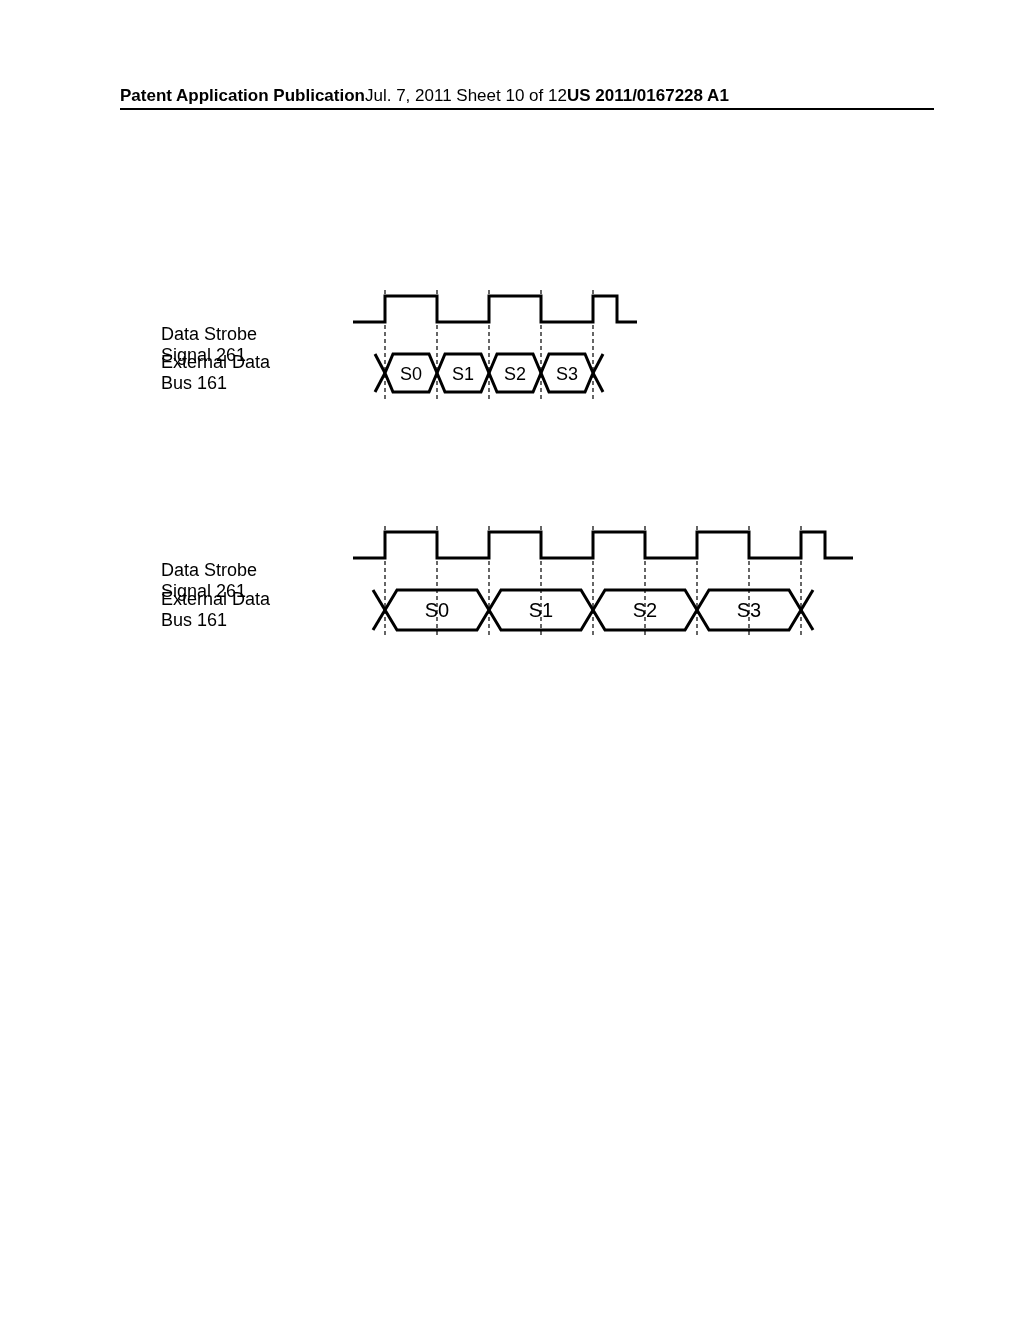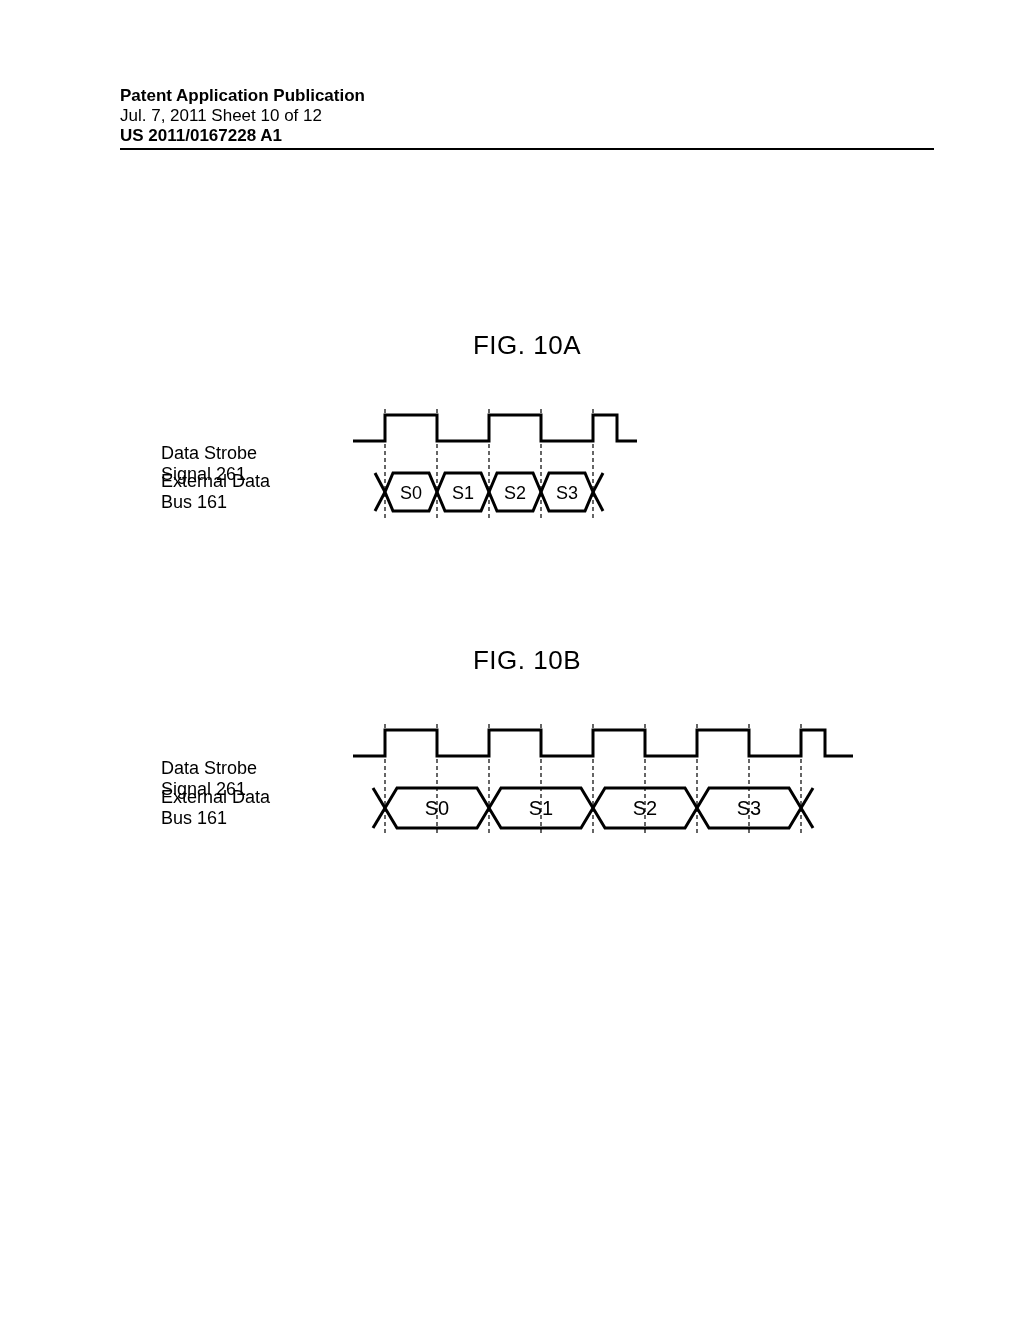--- a/index.html
+++ b/index.html
@@ -14,21 +14,20 @@
   }
   .page {
     padding: 86px 90px 40px 120px;
   }
   .header {
     display: flex;
     justify-content: flex-start;
     font-size: 17px;
     border-bottom: 2px solid #000;
     padding-bottom: 2px;
-    flex-direction: column;
   }
   .header .left { font-weight: bold; }
   .header .mid { font-weight: normal; }
   .header .right { font-weight: bold; }
 
   .figure-block { margin-top: 180px; }
   .figure-block.second { margin-top: 130px; }
 
   .fig-title {
     text-align: center;
@@ -57,21 +56,20 @@
 
 <div class="page">
 
   <div class="header">
     <span class="left">Patent Application Publication</span>
     <span class="mid">Jul. 7, 2011   Sheet 10 of 12</span>
     <span class="right">US 2011/0167228 A1</span>
   </div>
 
   <div class="figure-block">
-    <div class="fig-title">FIG. 10A</div>
 
     <div class="diagram-row">
       <div class="row-label">
         <span>Data Strobe</span><br>
         <span>Signal 261</span>
       </div>
       <div class="svg-wrap">
         <svg width="290" height="110" viewBox="0 0 290 110">
 
           <g stroke="#000" stroke-width="1.2" stroke-dasharray="4 3">
@@ -112,21 +110,20 @@
             <text x="110" y="30">S1</text>
             <text x="162" y="30">S2</text>
             <text x="214" y="30">S3</text>
           </g>
         </svg>
       </div>
     </div>
   </div>
 
   <div class="figure-block second">
-    <div class="fig-title">FIG. 10B</div>
 
     <div class="diagram-row">
       <div class="row-label">
         <span>Data Strobe</span><br>
         <span>Signal 261</span>
       </div>
       <div class="svg-wrap">
         <svg width="520" height="110" viewBox="0 0 520 110">
           <g stroke="#000" stroke-width="1.2" stroke-dasharray="4 3">
             <line x1="32" y1="0" x2="32" y2="110"></line>

